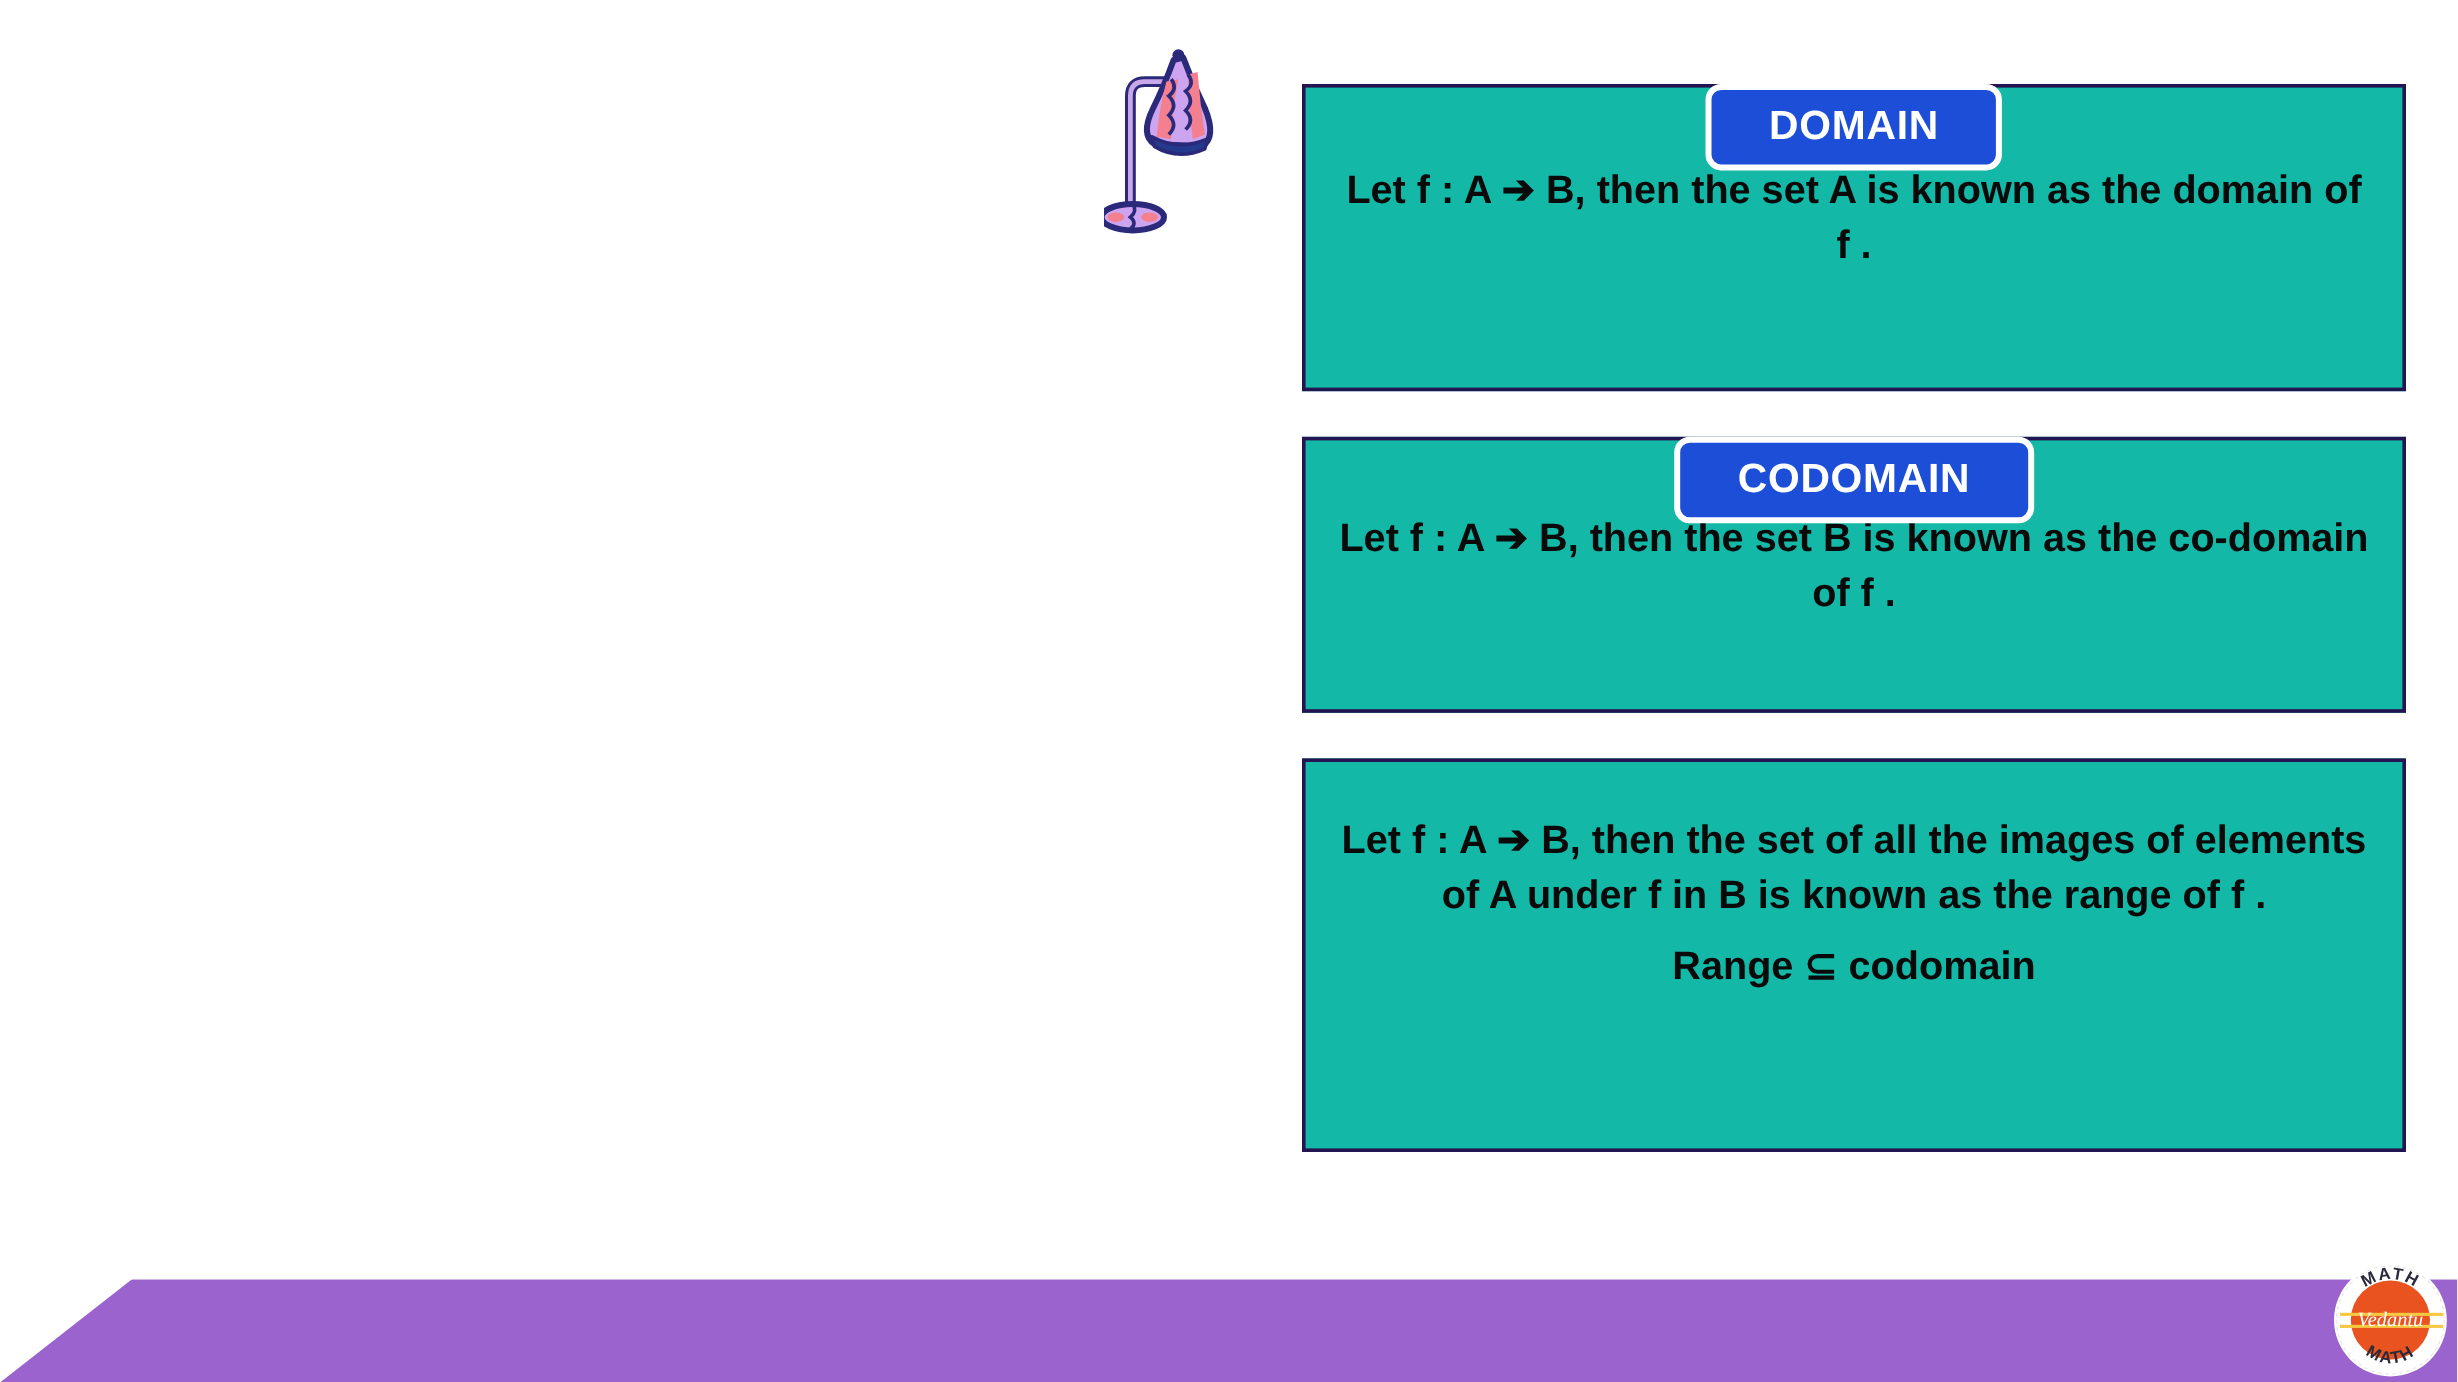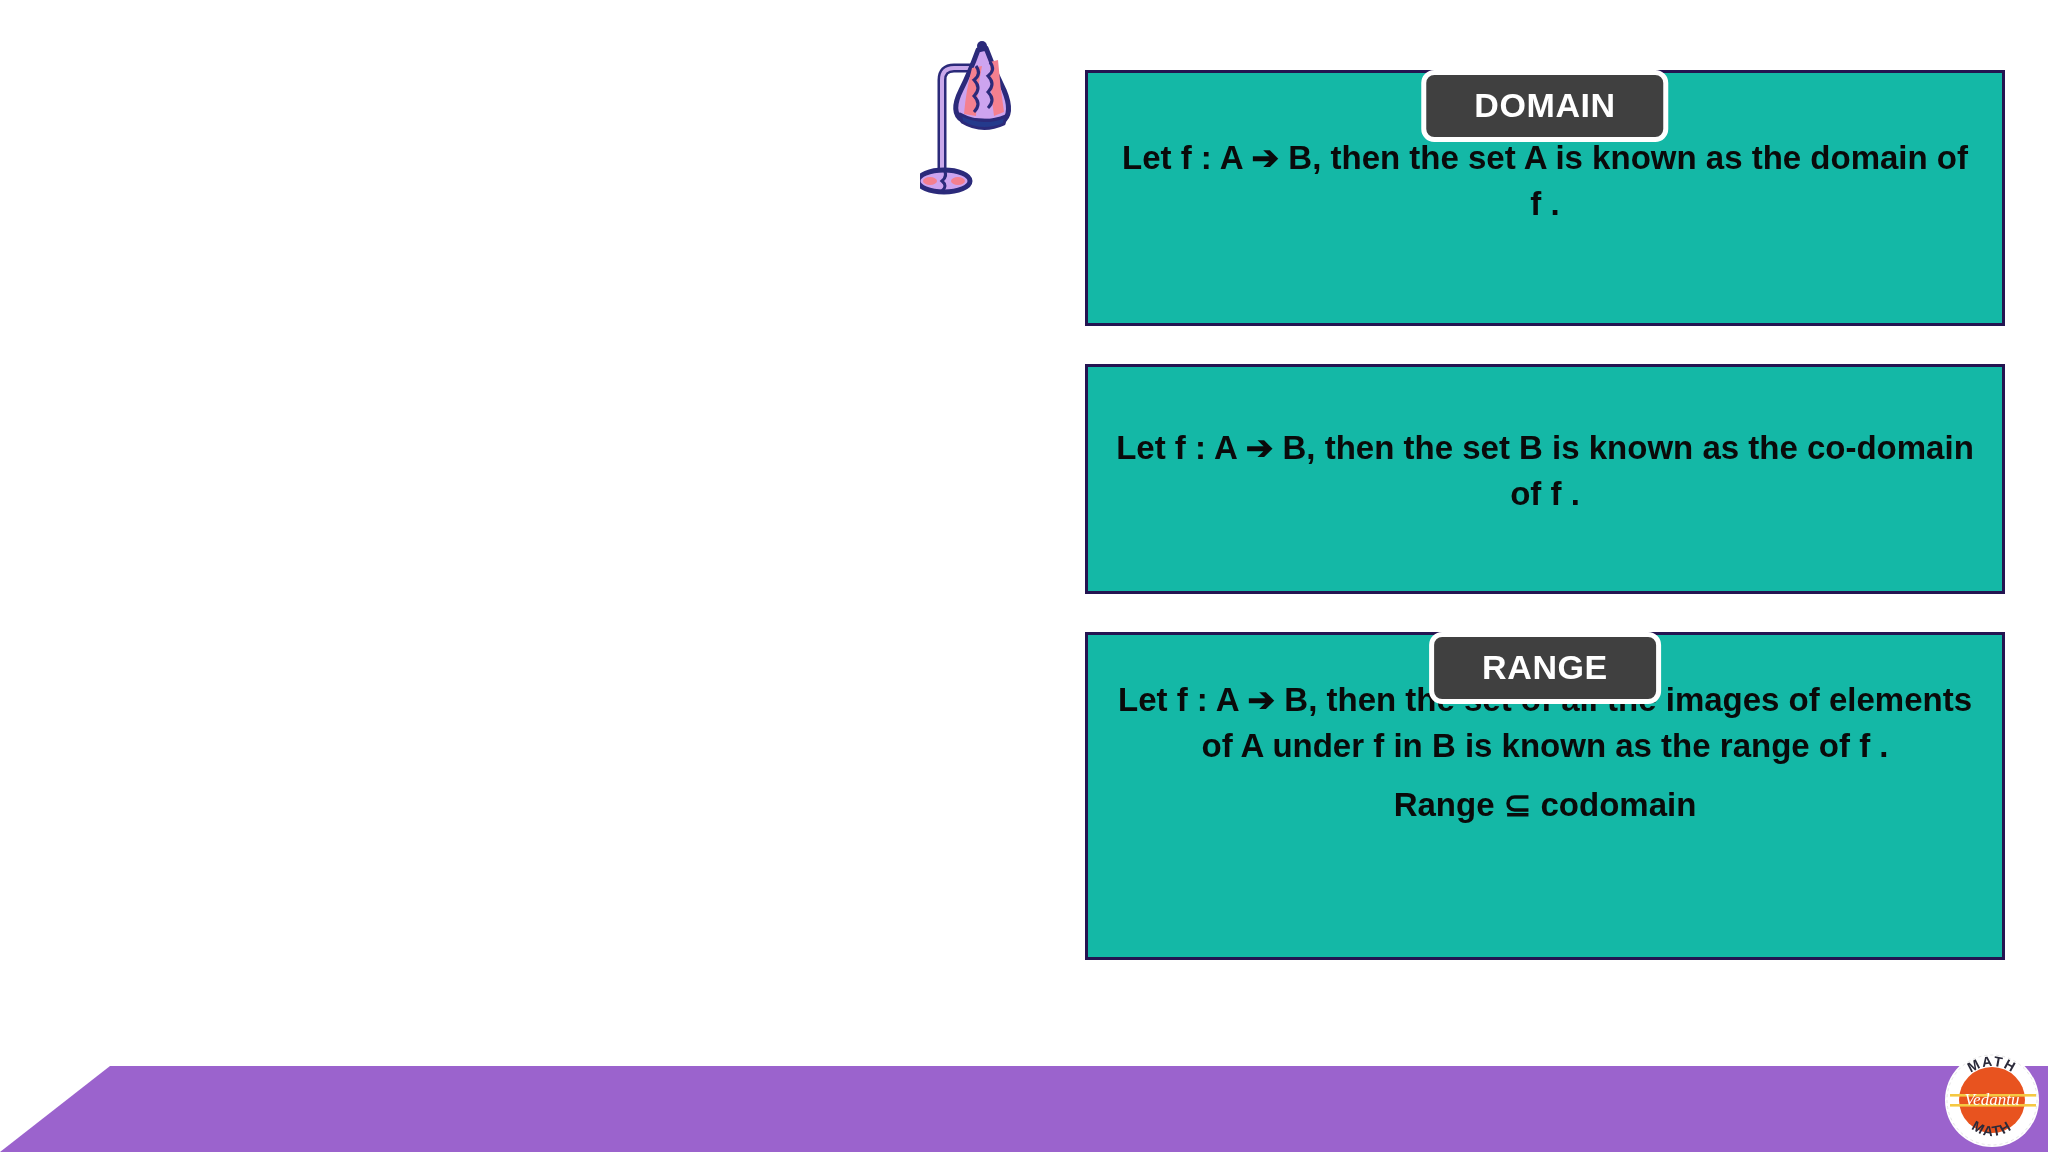--- a/index.html
+++ b/index.html
@@ -34,21 +34,21 @@
   .concept-card {
     position: relative;
     margin-bottom: 38px;
   }
   .card-badge {
     position: absolute;
     top: 0;
     left: 50%;
     transform: translateX(-50%);
     z-index: 3;
-    background: #404040;
+    background: #1d4ed8;
     color: #ffffff;
     border: 5px solid #ffffff;
     border-radius: 13px;
     font-size: 34px;
     font-weight: bold;
     letter-spacing: 0.6px;
     line-height: 1;
     padding: 13px 48px 15px 48px;
     white-space: nowrap;
     text-align: center;
@@ -129,27 +129,27 @@
 <div id="concept-cards">
 
   <div class="concept-card" id="card-domain">
     <div class="card-badge">DOMAIN</div>
     <div class="card-body">
       <p class="card-text">Let f : A ➔ B, then the set A is known as the domain of f .</p>
     </div>
   </div>
 
   <div class="concept-card" id="card-codomain">
+    <div class="card-badge">CODOMAIN</div>
     <div class="card-body">
       <p class="card-text">Let f : A ➔ B, then the set B is known as the co-domain of f .</p>
     </div>
   </div>
 
   <div class="concept-card" id="card-range">
-    <div class="card-badge">RANGE</div>
     <div class="card-body">
       <p class="card-text">Let f : A ➔ B, then the set of all the images of elements of A under f in B is known as the range of f .</p>
       <p class="card-text">Range ⊆ codomain</p>
     </div>
   </div>
 
 </div>
 
 <div id="bottom-banner"></div>
 

